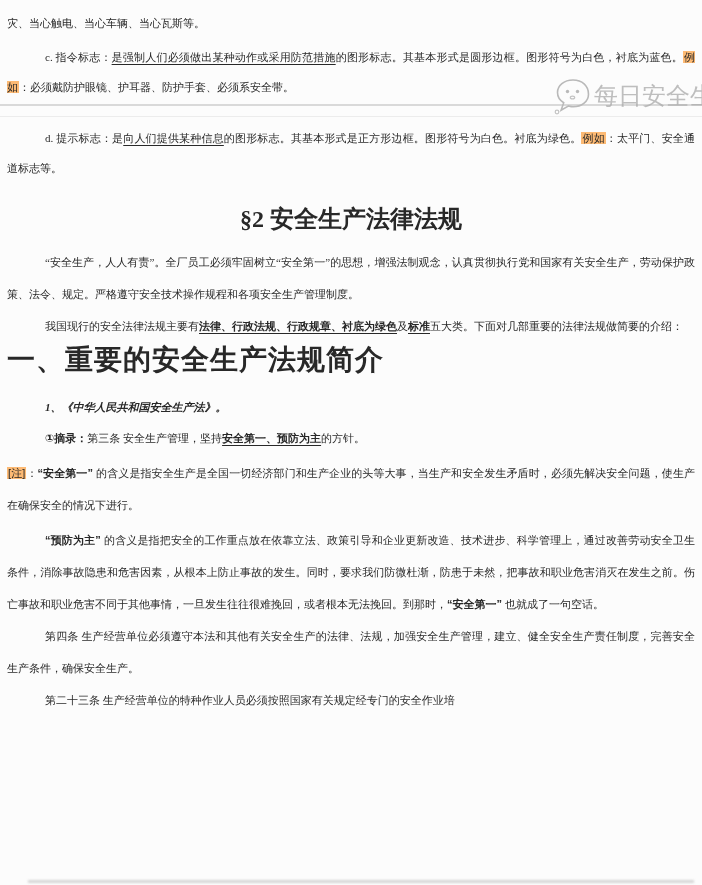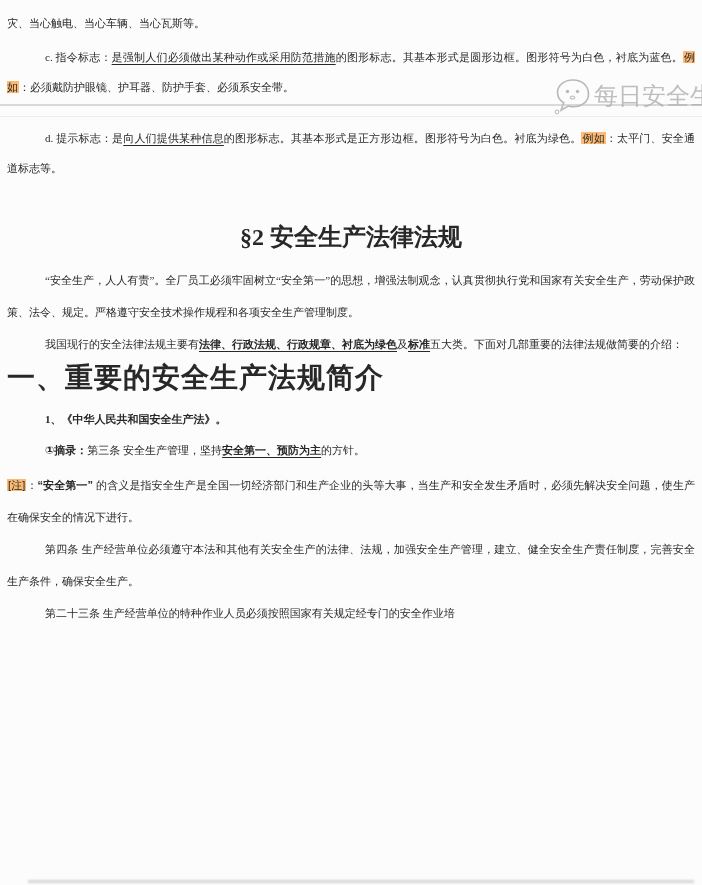--- a/index.html
+++ b/index.html
@@ -16,22 +16,22 @@
   p {
     margin:0; font-size:11px; line-height:30px;
     text-align:justify; text-justify:inter-ideograph;
   }
   h1,h2 { margin:0; }
   .ind { text-indent:38px; }
   .lh31 { line-height:31px; }
   .lh32 { line-height:32px; }
   .mt2 { margin-top:3px; }  .mt3 { margin-top:3px; }
   .mt4 { margin-top:4px; }  .mt6 { margin-top:6px; }
-  .mt7 { margin-top:11px; }  .mt11 { margin-top:11px; }
-  .mt43 { margin-top:38px; }
+  .mt7 { margin-top:17px;font-style:italic; }  .mt11 { margin-top:11px; }
+  .mt43 { margin-top:20px; }
   .b { font-weight:bold; }
   .u { text-decoration:underline; text-underline-offset:3px; }
   .bu { font-weight:bold; text-decoration:underline; text-underline-offset:3px; }
   .hl { background:#fdba74; padding:0 1px; }
   .hei { font-family:"Liberation Sans","DejaVu Sans",sans-serif; font-weight:500; }
   .xb { font-weight:800; }
   .bu-hei {
     font-family:"Liberation Sans","DejaVu Sans",sans-serif;
     font-weight:800; text-decoration:underline; text-underline-offset:3px;
   }
@@ -91,20 +91,21 @@
   <p class="ind lh32"><span>我国现行的安全法律法规主要有</span><span class="bu">法律、行政法规、行政规章、衬底为绿色</span><span>及</span><span class="bu">标准</span><span>五大类。下面对几部重要的法律法规做简要的介绍：</span></p>
 
   <h2 class="sech mt3">一、重要的安全生产法规简介</h2>
 
   <p class="ind b lh31 mt7">1、《中华人民共和国安全生产法》。</p>
 
   <p class="ind lh31"><span class="hei xb">①摘录：</span><span>第三条 安全生产管理，坚持</span><span class="bu-hei">安全第一、预防为主</span><span>的方针。</span></p>
 
   <p class="hei lh32 mt2"><span class="hl">[注]</span><span>：</span><span class="xb">“安全第一”</span><span> 的含义是指安全生产是全国一切经济部门和生产企业的头等大事，当生产和安全发生矛盾时，必须先解决安全问题，使生产在确保安全的情况下进行。</span></p>
 
+  <p class="hei ind lh32 mt2"><span class="xb">“预防为主”</span><span> 的含义是指把安全的工作重点放在依靠立法、政策引导和企业更新改造、技术进步、科学管理上，通过改善劳动安全卫生条件，消除事故隐患和危害因素，从根本上防止事故的发生。同时，要求我们防微杜渐，防患于未然，把事故和职业危害消灭在发生之前。伤亡事故和职业危害不同于其他事情，一旦发生往往很难挽回，或者根本无法挽回。到那时，</span><span class="xb">“安全第一”</span><span> 也就成了一句空话。</span></p>
 
   <p class="ind lh32">第四条 生产经营单位必须遵守本法和其他有关安全生产的法律、法规，加强安全生产管理，建立、健全安全生产责任制度，完善安全生产条件，确保安全生产。</p>
 
   <p class="ind lh32">第二十三条 生产经营单位的特种作业人员必须按照国家有关规定经专门的安全作业培</p>
 
   <div class="cut-artifact"></div>
 
 </div>
 
 </body></html>

